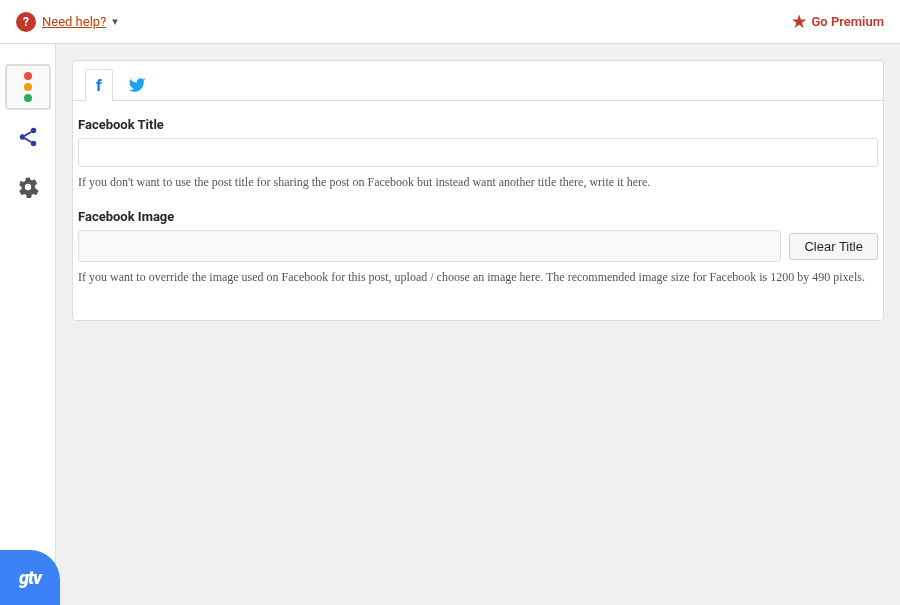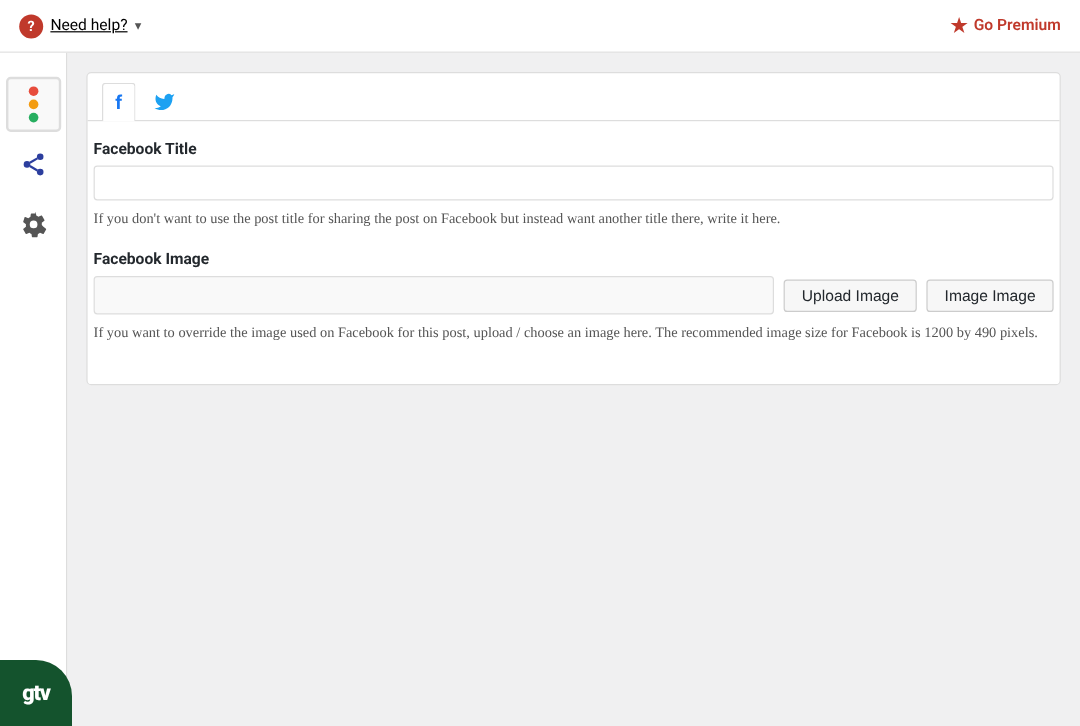--- a/index.html
+++ b/index.html
@@ -35,21 +35,21 @@
       background: #c0392b;
       color: #fff;
       display: flex;
       align-items: center;
       justify-content: center;
       font-weight: bold;
       font-size: 12px;
       cursor: pointer;
     }
     .need-help-link {
-      color: #000000;
+      color: #c2410c;
       text-decoration: underline;
       cursor: pointer;
       font-size: 13px;
     }
     .chevron-down {
       color: #555;
       font-size: 11px;
       cursor: pointer;
     }
     .go-premium-btn {
@@ -231,28 +231,29 @@
       white-space: nowrap;
     }
 
     
     .gtv-logo {
       position: fixed;
       bottom: 0;
       left: 0;
       width: 60px;
       height: 55px;
-      background: #14532d;
+      background: #3b82f6;
       border-radius: 0 30px 0 0;
       display: flex;
       align-items: center;
       justify-content: center;
       color: #fff;
       font-weight: 900;
       font-size: 18px;
+      font-style: italic;
       letter-spacing: -1px;
     }
   </style>
 </head>
 <body>
 
 <div class="top-bar">
   <div class="top-bar-left">
     <div class="help-icon">?</div>
     <a class="need-help-link">Need help?</a>
@@ -315,22 +316,21 @@
           <label class="form-label">Facebook Title</label>
           <input type="text" class="form-input" placeholder="" style="">
           <p class="form-help">If you don't want to use the post title for sharing the post on Facebook but instead want another title there, write it here.</p>
         </div>
 
 
         <div class="form-group">
           <label class="form-label">Facebook Image</label>
           <div class="image-upload-row">
             <div class="image-input-preview"></div>
-            <button class="btn">Upload Image</button>
-            <button class="btn">Image Image</button>
+            <button class="btn">Clear Title</button>
           </div>
           <p class="form-help">If you want to override the image used on Facebook for this post, upload / choose an image here. The recommended image size for Facebook is 1200 by 490 pixels.</p>
         </div>
 
       </div>
     </div>
   </div>
 </div>
 
 <div class="gtv-logo">gtv</div>

